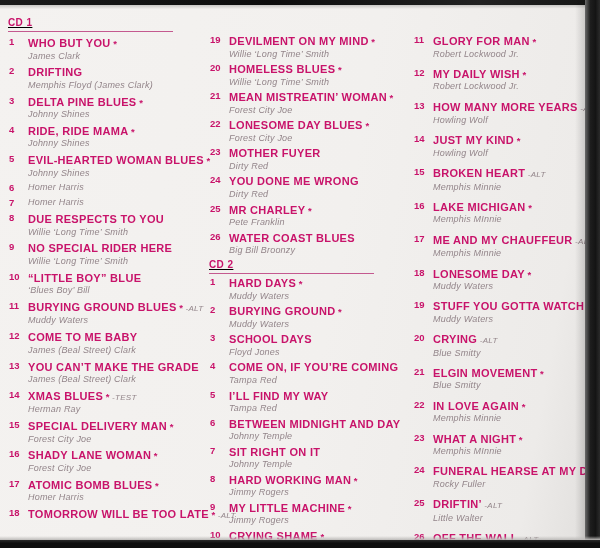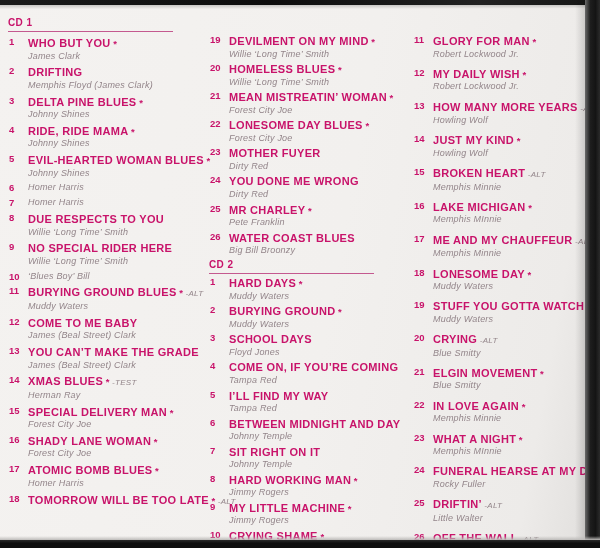--- a/index.html
+++ b/index.html
@@ -22,21 +22,21 @@
   #edge-right{position:absolute;right:0;top:0;width:15px;height:100%;
     background:linear-gradient(to right,#6a6a6a 0%,#1e1e1e 35%,#141414 70%,#2b2b2b 100%);}
   #shadow-right{position:absolute;right:15px;top:0;width:10px;height:100%;
     background:linear-gradient(to right,rgba(0,0,0,0),rgba(0,0,0,0.14));}
 
   .column{position:absolute;}
   #col-a{left:8px;top:17px;width:196px;}
   #col-b{left:209px;top:34px;width:198px;}
   #col-c{left:413px;top:34px;width:180px;}
 
-  .cd-header{margin:0 0 4px 0;}
+  .cd-header{margin:0 0 4px 0;text-decoration:underline;}
   .cd-label{font-size:10px;font-weight:bold;color:var(--accent);letter-spacing:0.4px;line-height:11px;}
   .cd-rule{height:1px;background:var(--rule);margin-top:3px;width:165px;}
   .col-b .cd-header{margin-top:3px;margin-bottom:2px;}
 
   .track{position:relative;padding-left:20px;}
   .col-a .track{margin-bottom:3.8px;}
   .col-b .track{margin-bottom:2.6px;}
   .col-c .track{margin-bottom:7.3px;}
 
   .num{position:absolute;left:1px;top:0;width:16px;
@@ -97,20 +97,21 @@
         <div class="title-line"><span class="title">DUE RESPECTS TO YOU</span></div>
         <div class="artist">Willie ‘Long Time’ Smith</div>
       </div>
       <div class="track">
         <span class="num">9</span>
         <div class="title-line"><span class="title">NO SPECIAL RIDER HERE</span></div>
         <div class="artist">Willie ‘Long Time’ Smith</div>
       </div>
       <div class="track">
         <span class="num">10</span>
+        <div class="title-line"><span class="title">“LITTLE BOY” BLUE</span></div>
         <div class="artist">‘Blues Boy’ Bill</div>
       </div>
       <div class="track">
         <span class="num">11</span>
         <div class="title-line"><span class="title">BURYING GROUND BLUES</span><span class="star"> *</span><span class="tag"> -ALT</span></div>
         <div class="artist">Muddy Waters</div>
       </div>
       <div class="track">
         <span class="num">12</span>
         <div class="title-line"><span class="title">COME TO ME BABY</span></div>

